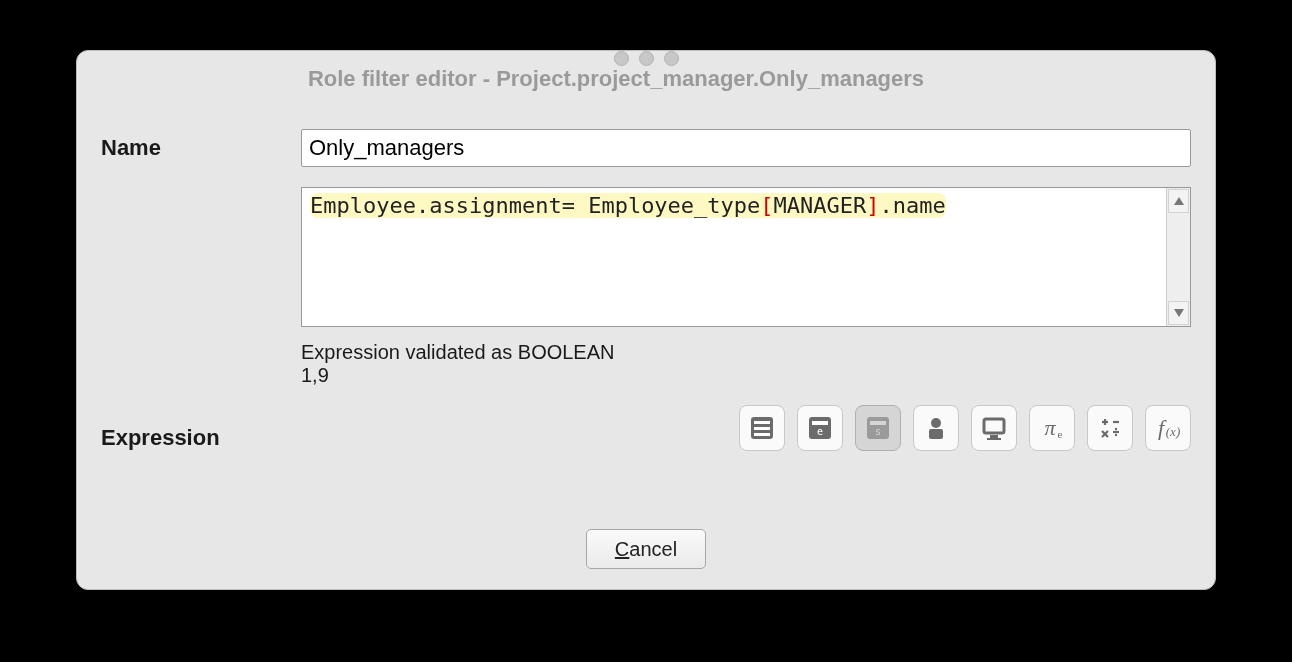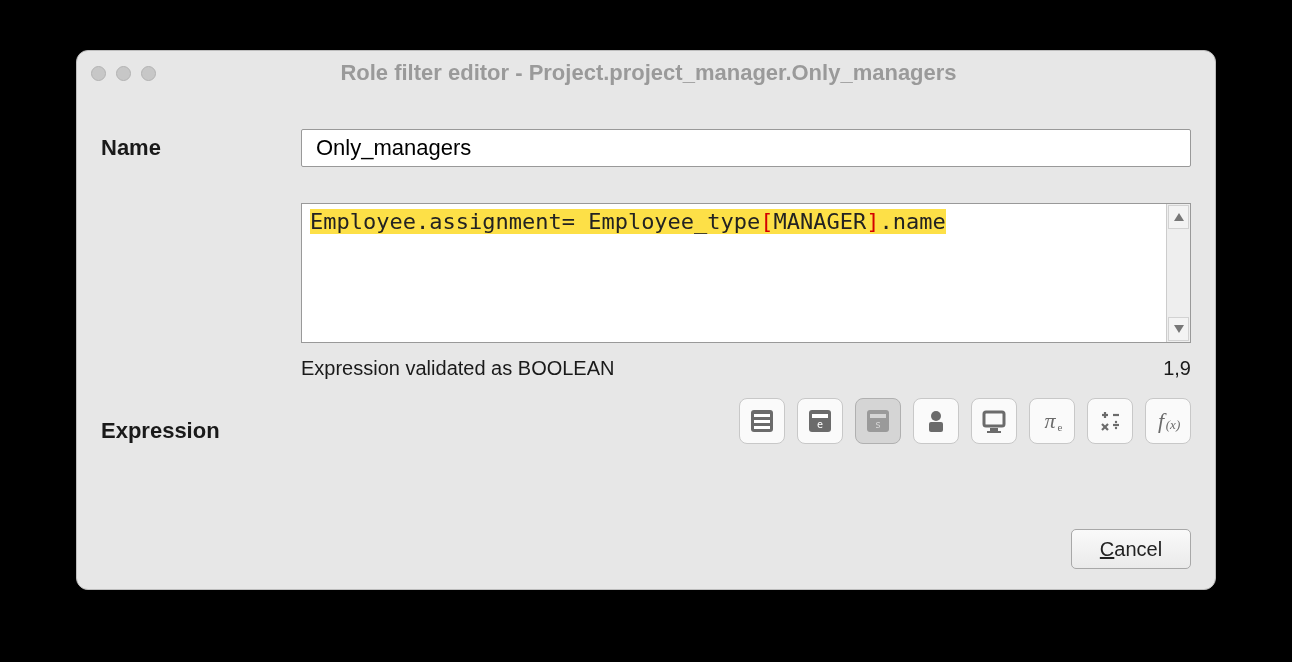--- a/index.html
+++ b/index.html
@@ -21,20 +21,21 @@
     box-shadow: 0 10px 40px rgba(0,0,0,0.5);
     display: flex;
     flex-direction: column;
   }
   .titlebar {
     height: 44px;
     display: flex;
     align-items: center;
     padding: 0 14px;
     border-bottom: 0;
+    flex-direction: column;
   }
   .traffic {
     display: flex; gap: 10px;
     align-items: center;
   }
   .traffic .dot {
     width: 15px; height: 15px;
     border-radius: 50%;
     background: #c7c7c7;
     border: 1px solid #b3b3b3;
@@ -50,38 +51,38 @@
   }
   .body {
     flex: 1;
     padding: 34px 24px 20px 24px;
     display: flex;
     flex-direction: column;
   }
   .form-row {
     display: flex;
     align-items: flex-start;
-    margin-bottom: 36px;
+    margin-bottom: 20px;
   }
   .form-label {
     width: 200px;
     font-size: 22px;
     font-weight: 700;
     color: #1a1a1a;
     padding-top: 6px;
   }
   .form-ctrl {
     flex: 1;
     display: flex;
     flex-direction: column;
   }
   .text-input {
     width: 100%;
     height: 38px;
-    padding: 4px 14px;
+    padding: 4px 7px;
     font-size: 22px;
     font-family: inherit;
     border: 1px solid #999;
     border-radius: 2px;
     background: #fff;
     outline: none;
   }
   .expr-wrap {
     position: relative;
     width: 100%;
@@ -93,22 +94,23 @@
   .expr-area {
     flex: 1;
     padding: 4px 8px;
     font-family: "Menlo","DejaVu Sans Mono","Consolas",monospace;
     font-size: 22px;
     line-height: 28px;
     white-space: pre;
     overflow: hidden;
   }
   .expr-highlight {
-    background: #fde047;
+    background: #fef9c3;
     display: inline;
+    border-radius: 8px;
   }
   .expr-red { color: #d40000; }
   .scrollbar {
     width: 24px;
     border-left: 1px solid #ccc;
     background: #eee;
     display: flex;
     flex-direction: column;
     justify-content: space-between;
   }
@@ -120,20 +122,21 @@
     margin: 1px;
     font-size: 12px; color: #555;
     cursor: pointer;
   }
   .status-row {
     display: flex;
     justify-content: space-between;
     font-size: 20px;
     color: #1a1a1a;
     margin-top: 14px;
+    flex-direction: column;
   }
   .toolbar {
     display: flex;
     justify-content: flex-end;
     gap: 12px;
     margin-top: 18px;
   }
   .tool-btn {
     width: 46px; height: 46px;
     border-radius: 8px;
@@ -143,21 +146,21 @@
     cursor: pointer;
     color: #6b6b6b;
   }
   .tool-btn.active {
     background: #d5d5d5;
     border-color: #b0b0b0;
   }
   .footer {
     margin-top: auto;
     display: flex;
-    justify-content: flex-end;
+    justify-content: center;
     gap: 13px;
     padding-top: 30px;
   }
   .btn {
     min-width: 120px;
     height: 40px;
     background: linear-gradient(#fafafa,#eaeaea);
     border: 1px solid #a8a8a8;
     border-radius: 5px;
     font-size: 20px;

